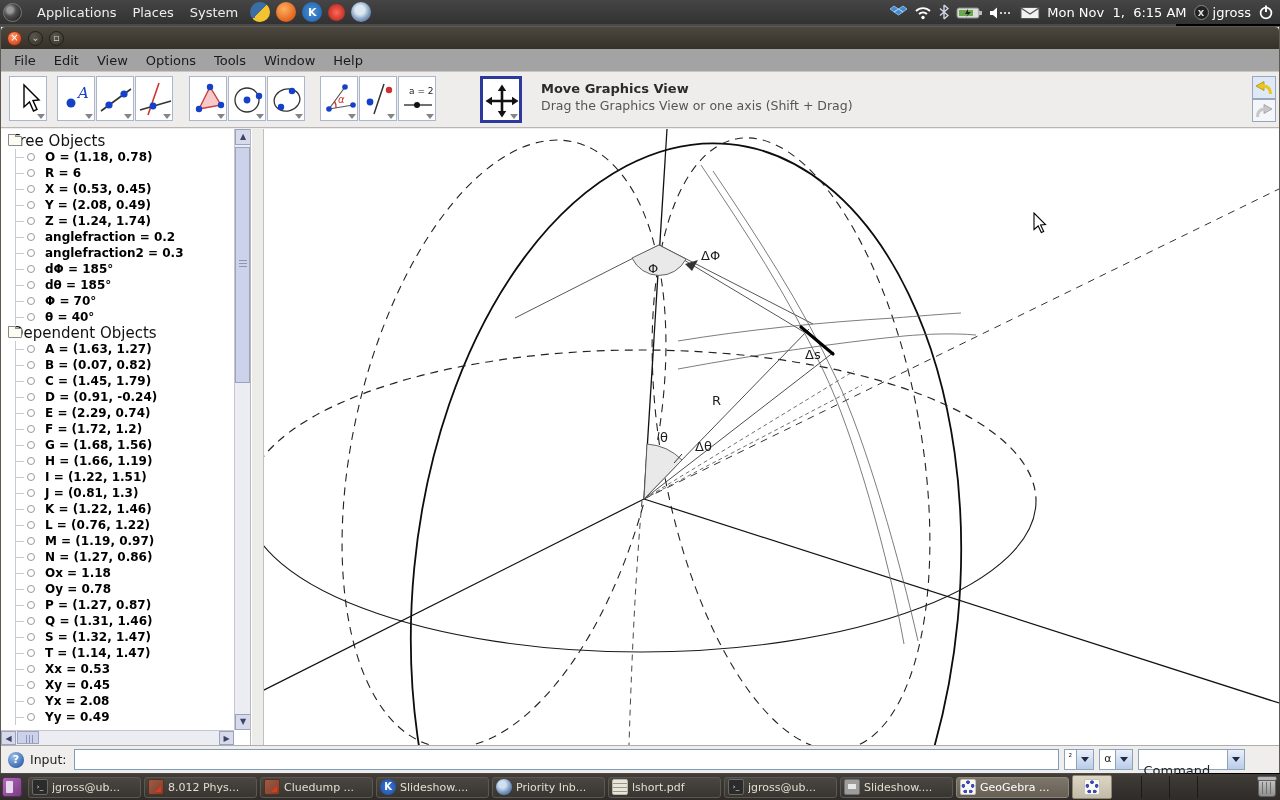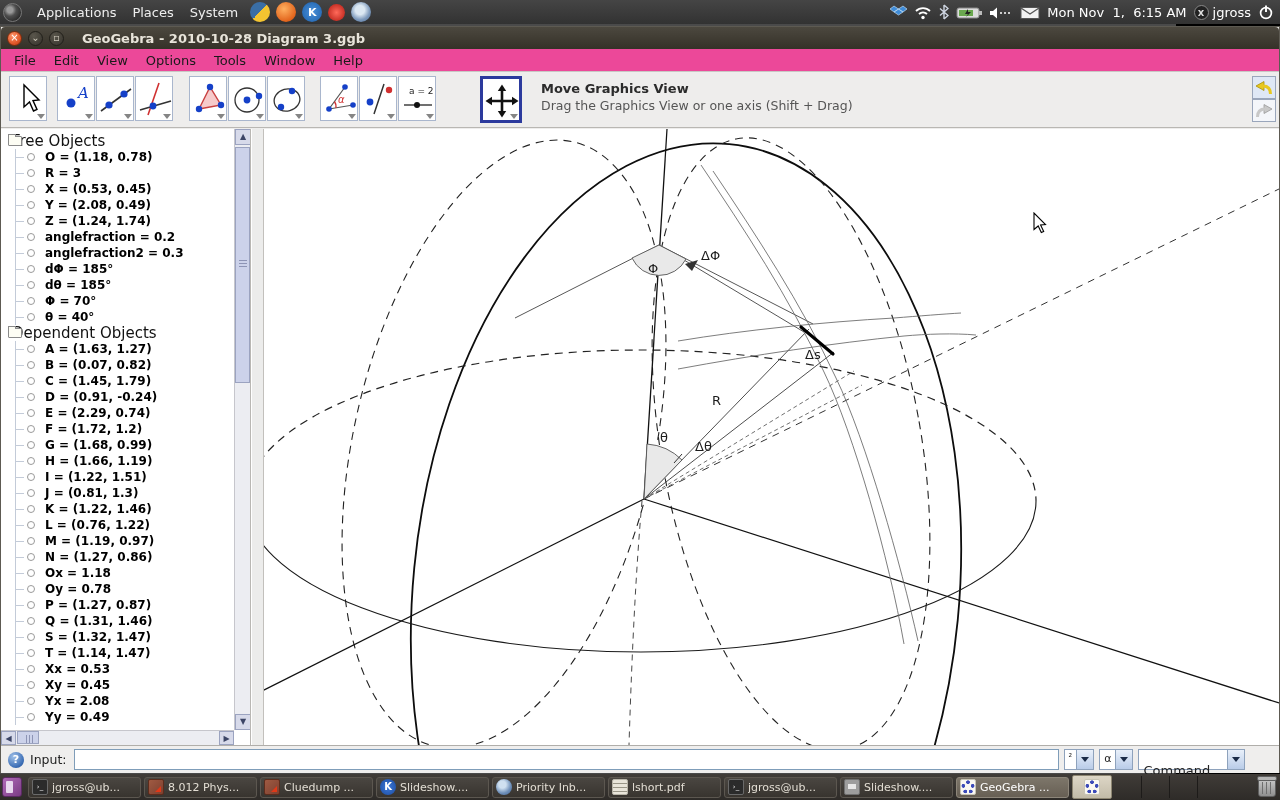--- a/index.html
+++ b/index.html
@@ -29,21 +29,21 @@
   
   #ggb-window { position:absolute; left:0; top:26px; width:1280px; height:747px; background:#eeedec; border:1px solid #5d5a52; }
   #titlebar { position:absolute; left:0; top:0; width:100%; height:22px;
     background:linear-gradient(#4c483f,#353128); border-radius:4px 4px 0 0;
     display:flex; align-items:center; color:#e8e4da; }
   .tb-btn { width:15px; height:15px; border-radius:50%; margin-left:6px; display:inline-flex; align-items:center; justify-content:center; font-size:10px; line-height:1; }
   .tb-close { background:radial-gradient(circle at 35% 30%, #ff9468, #dd5427 65%, #a63a14); color:#fff; border:1px solid #7d2d0e; }
   .tb-min, .tb-max { background:radial-gradient(circle at 35% 30%, #5a564c, #36332c); color:#cfcabc; border:1px solid #211f1a; }
   #window-title { font-weight:bold; font-size:13px; margin-left:18px; }
 
-  #menubar { position:absolute; left:0; top:22px; width:100%; height:23px; background:#ec4899;
+  #menubar { position:absolute; left:0; top:22px; width:100%; height:23px; background:#a3a3a3;
     border-bottom:1px solid #c9c7c4; display:flex; align-items:center; padding-left:4px; }
   .menu-item { font-size:13px; color:#1a1a1a; padding:3px 9px; }
 
   #toolbar { position:absolute; left:0; top:45px; width:100%; height:56px; background:#eeedec; border-bottom:1px solid #b9b7b3; }
   .tool-group { position:absolute; top:4px; display:flex; gap:1px; }
   .tool-btn { width:38px; height:45px; background:#fff; border:1px solid #a9b6cd; position:relative; }
   .tool-btn svg { position:absolute; left:2px; top:4px; }
   .tool-btn .dd { position:absolute; right:1px; bottom:1px; width:0; height:0;
     border-left:4px solid transparent; border-right:4px solid transparent; border-top:5px solid #666; opacity:.8; }
   .tool-btn.selected { border:3px solid #2c3a9d; width:42px; height:47px; }
@@ -205,21 +205,20 @@
         </svg>
     </div>
   </header>
 
   <div id="ggb-window">
 
     <div id="titlebar">
       <span class="tb-btn tb-close">×</span>
       <span class="tb-btn tb-min">⌄</span>
       <span class="tb-btn tb-max">▫</span>
-      <span id="window-title">GeoGebra - 2010-10-28 Diagram 3.ggb</span>
     </div>
 
     <nav id="menubar">
 
     <span class="menu-item"><span>File</span></span>
         <span class="menu-item"><span>Edit</span></span>
         <span class="menu-item"><span>View</span></span>
         <span class="menu-item"><span>Options</span></span>
         <span class="menu-item"><span>Tools</span></span>
         <span class="menu-item"><span>Window</span></span>
@@ -361,21 +360,21 @@
             <span>Free Objects</span>
           </div>
           <div>
 
           <div class="tree-item">
                 <span class="obj-bullet"></span>
                 <span>O = (1.18, 0.78)</span>
               </div>
               <div class="tree-item">
                 <span class="obj-bullet"></span>
-                <span>R = 3</span>
+                <span>R = 6</span>
               </div>
               <div class="tree-item">
                 <span class="obj-bullet"></span>
                 <span>X = (0.53, 0.45)</span>
               </div>
               <div class="tree-item">
                 <span class="obj-bullet"></span>
                 <span>Y = (2.08, 0.49)</span>
               </div>
               <div class="tree-item">
@@ -432,21 +431,21 @@
               <div class="tree-item">
                 <span class="obj-bullet"></span>
                 <span>E = (2.29, 0.74)</span>
               </div>
               <div class="tree-item">
                 <span class="obj-bullet"></span>
                 <span>F = (1.72, 1.2)</span>
               </div>
               <div class="tree-item">
                 <span class="obj-bullet"></span>
-                <span>G = (1.68, 0.99)</span>
+                <span>G = (1.68, 1.56)</span>
               </div>
               <div class="tree-item">
                 <span class="obj-bullet"></span>
                 <span>H = (1.66, 1.19)</span>
               </div>
               <div class="tree-item">
                 <span class="obj-bullet"></span>
                 <span>I = (1.22, 1.51)</span>
               </div>
               <div class="tree-item">

